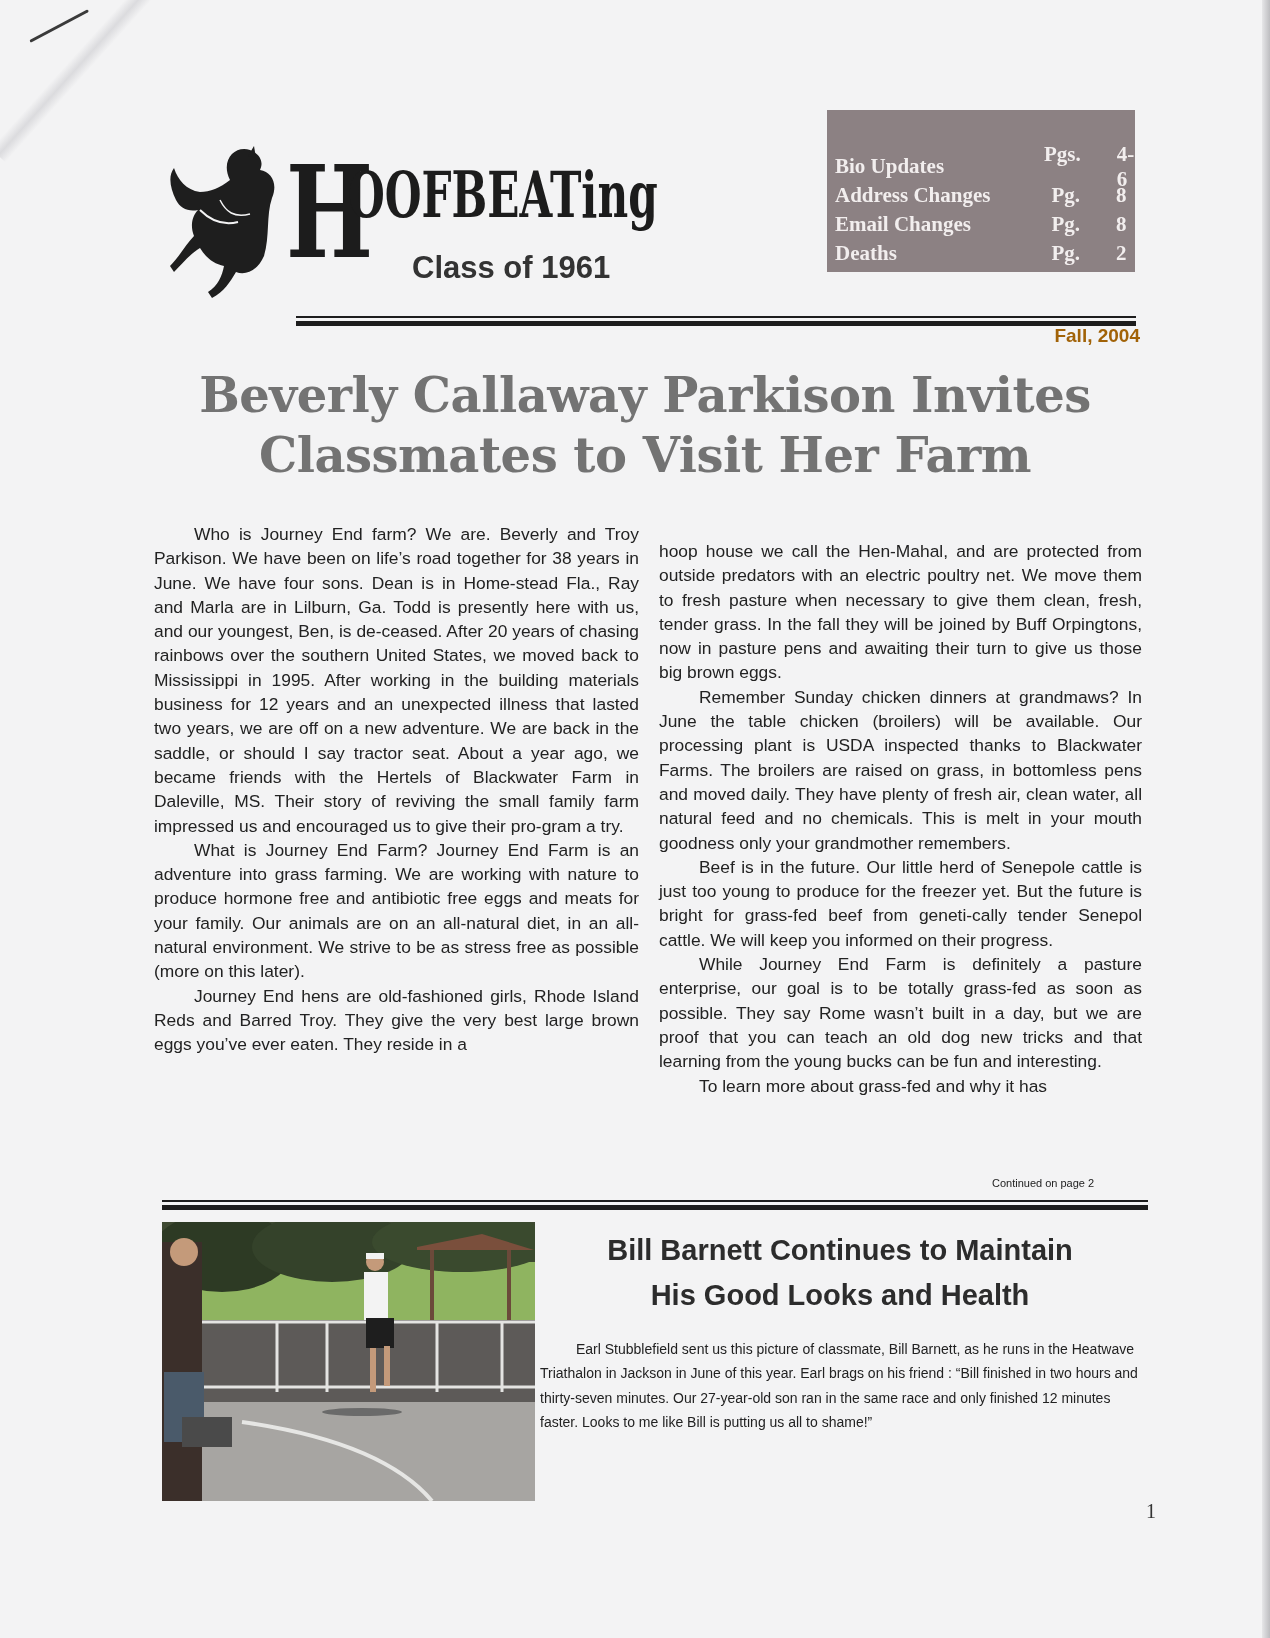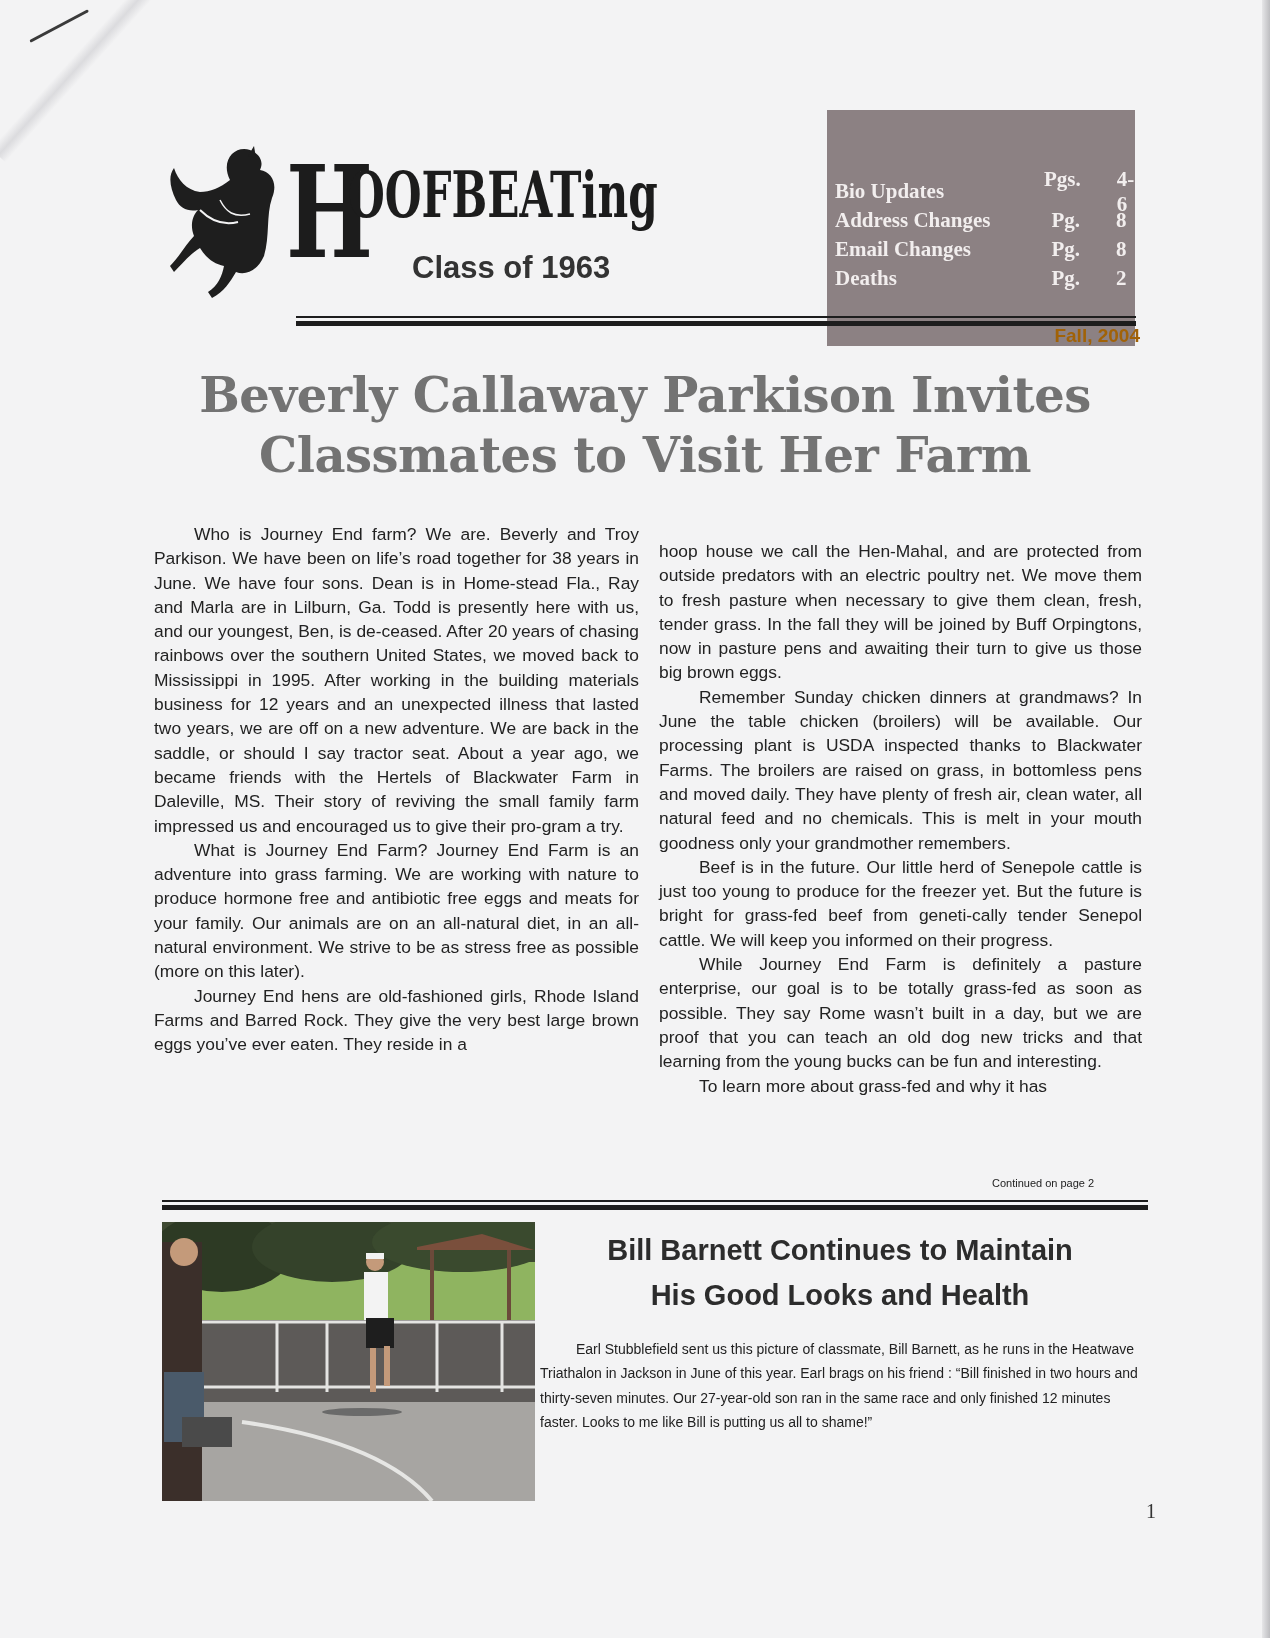--- a/index.html
+++ b/index.html
@@ -37,23 +37,23 @@
       position: absolute; left: 188px; top: 20px;
       font-family: "DejaVu Serif", serif; font-weight: bold; color: #1c1c1c;
       font-size: 64px; line-height: 70px; transform: scaleX(0.66); transform-origin: left; white-space: nowrap;
     }
     .class-of {
       position: absolute; left: 252px; top: 110px;
       font-size: 31px; font-weight: bold; color: #333; white-space: nowrap;
     }
     
     .index-box {
-      position: absolute; left: 827px; top: 110px; width: 308px; height: 236px;
+      position: absolute; left: 827px; top: 110px; width: 308px; height: 162px;
       background: #8c8183;
-      padding: 67px 0 0 8px;
+      padding: 42px 0 0 8px;
     }
     .index-row { display: flex; height: 29px; align-items: center; }
     .index-label, .index-page {
       font-family: "Liberation Serif", serif; font-weight: bold; font-size: 21px; color: #f2eeee;
     }
     .index-label { width: 216px; }
     .index-page { display: flex; width: 84px; justify-content: center; padding-right: 8px; gap: 36px; }
     
     .double-rule { position: absolute; }
     .double-rule .thin { height: 2px; background: #1d1d1d; }
@@ -110,21 +110,21 @@
   <svg class="horse-logo" viewBox="0 0 140 160">
     <path d="M70 40 C60 20,75 5,90 10 C100 14,104 22,100 30 C112 32,118 44,112 58 C106 76,110 96,104 116 C98 130,86 136,76 132 C70 142,64 152,52 158 L48 152 C58 146,62 136,64 126 C54 124,46 118,40 108 C30 114,22 124,14 132 L10 126 C20 116,26 104,34 96 C30 86,32 76,38 70 C28 72,20 68,16 60 C10 48,8 36,14 28 C18 40,26 50,40 52 C50 52,60 48,70 40 Z" fill="#1e1e1e"></path>
     <path d="M88 16 L94 6 L96 18 Z" fill="#1e1e1e"></path>
     <path d="M40 70 C50 80,62 86,78 82" stroke="#f3f3f4" stroke-width="2" fill="none"></path>
     <path d="M60 60 C66 72,74 78,90 74" stroke="#f3f3f4" stroke-width="1.5" fill="none"></path>
   </svg>
   <div class="title-hoof">
     <span class="big-h">H</span>
   </div>
   <div class="title-rest">OOFBEATing</div>
-  <div class="class-of">Class of 1963</div>
+  <div class="class-of">Class of 1961</div>
 </div>
 
 <div class="index-box">
   <div class="index-row">
     <span class="index-label">Bio Updates</span>
     <span class="index-page">
       <span>Pgs.</span>
         <span>4-6</span>
     </span>
   </div>
@@ -159,21 +159,21 @@
 <div class="issue-date">Fall, 2004</div>
 
 <div class="headline">
   <div>Beverly Callaway Parkison Invites</div>
   <div>Classmates to Visit Her Farm</div>
 </div>
 
 <div class="col col-left">
   <p>Who is Journey End farm? We are. Beverly and Troy Parkison. We have been on life’s road together for 38 years in June. We have four sons. Dean is in Home-stead Fla., Ray and Marla are in Lilburn, Ga. Todd is presently here with us, and our youngest, Ben, is de-ceased. After 20 years of chasing rainbows over the southern United States, we moved back to Mississippi in 1995. After working in the building materials business for 12 years and an unexpected illness that lasted two years, we are off on a new adventure. We are back in the saddle, or should I say tractor seat. About a year ago, we became friends with the Hertels of Blackwater Farm in Daleville, MS. Their story of reviving the small family farm impressed us and encouraged us to give their pro-gram a try.</p>
   <p>What is Journey End Farm?  Journey End Farm is an adventure into grass farming. We are working with nature to produce hormone free and antibiotic free eggs and meats for your family.  Our animals are on an all-natural diet, in an all-natural environment. We strive to be as stress free as possible (more on this later).</p>
-  <p>Journey End hens are old-fashioned girls, Rhode Island Farms and Barred Rock. They give the very best large brown eggs you’ve ever eaten. They reside in a</p>
+  <p>Journey End hens are old-fashioned girls, Rhode Island Reds and Barred Troy. They give the very best large brown eggs you’ve ever eaten. They reside in a</p>
 </div>
 <div class="col col-right">
   <p class="noindent">hoop house we call the Hen-Mahal, and are protected from outside predators with an electric poultry net. We move them to fresh pasture when necessary to give them clean, fresh, tender grass. In the fall they will be joined by Buff Orpingtons, now in pasture pens and awaiting their turn to give us those big brown eggs.</p>
   <p>Remember Sunday chicken dinners at grandmaws? In June the table chicken (broilers) will be available. Our processing plant is USDA inspected thanks to Blackwater Farms. The broilers are raised on grass, in bottomless pens and moved daily. They have plenty of fresh air, clean water, all natural feed and no chemicals. This is melt in your mouth goodness only your grandmother remembers.</p>
   <p>Beef is in the future. Our little herd of Senepole cattle is just too young to produce for the freezer yet. But the future is bright for grass-fed beef from geneti-cally tender Senepol cattle. We will keep you informed on their progress.</p>
   <p>While Journey End Farm is definitely a pasture enterprise, our goal is to be totally grass-fed as soon as possible. They say Rome wasn’t built in a day, but we are proof that you can teach an old dog new tricks and that learning from the young bucks can be fun and interesting.</p>
   <p>To learn more about grass-fed and why it has</p>
 </div>
 <div class="continued">Continued on page 2</div>
 

